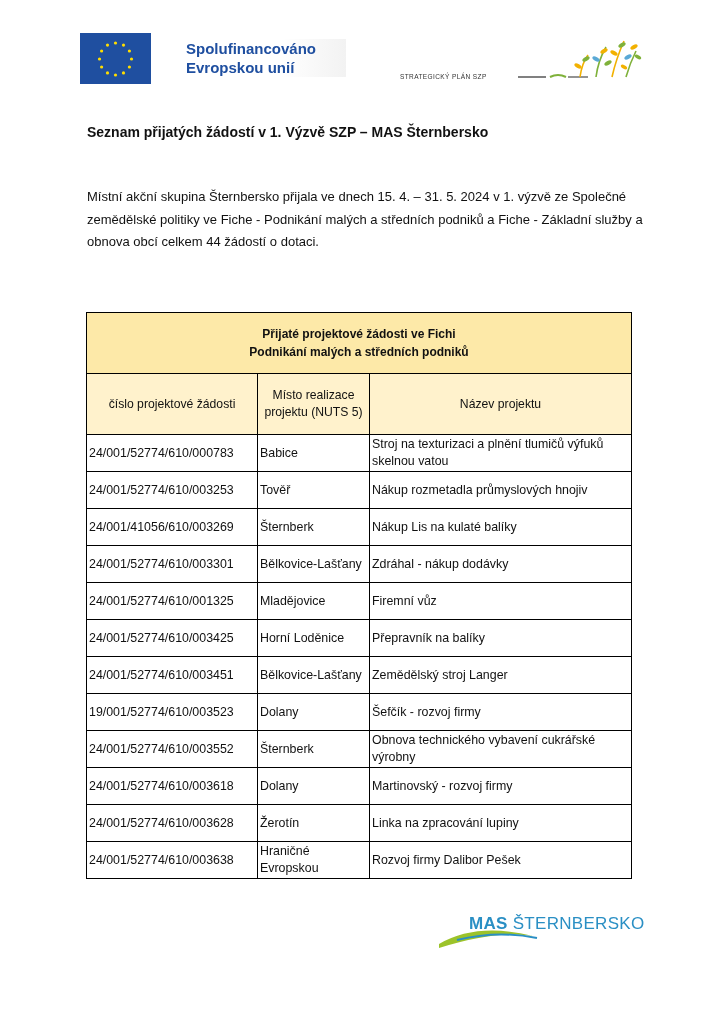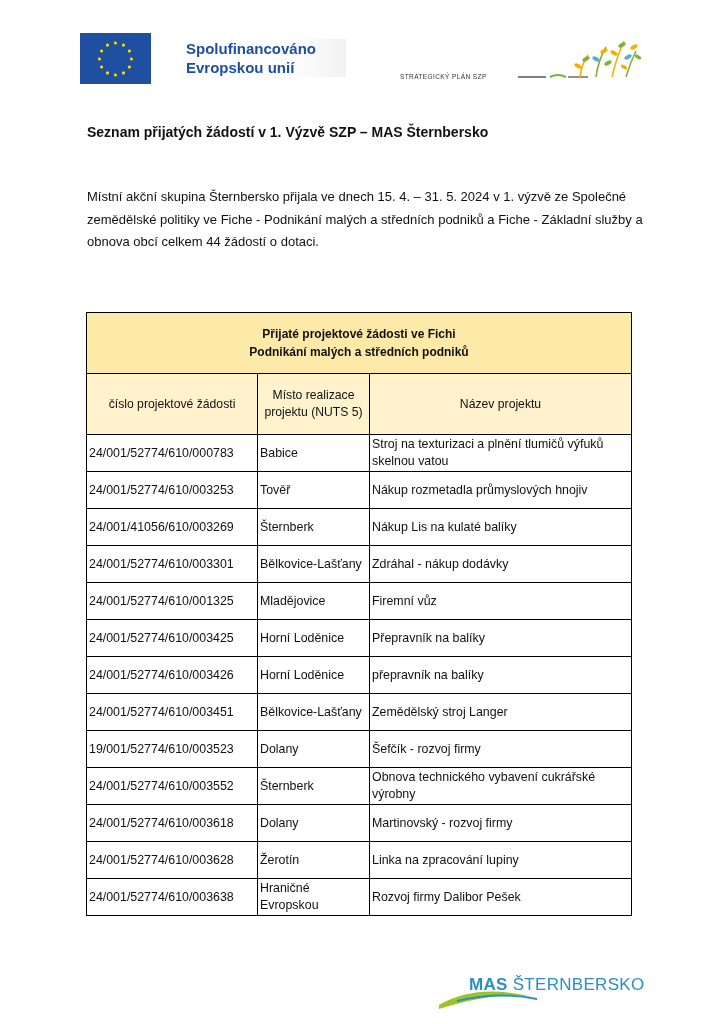--- a/index.html
+++ b/index.html
@@ -57,21 +57,21 @@
     background: #fff2cc; font-weight: normal; text-align: center; height: 60px;
     line-height: 17px; font-size: 12.2px;
   }
   .tbl tbody td { height: 36px; line-height: 17px; }
   .tbl col.c1 { width: 171px; }
   .tbl col.c2 { width: 112px; }
   .tbl col.c3 { width: 262px; }
 
   
   .mas-logo {
-    position: absolute; left: 437px; top: 967px; width: 200px; height: 45px; text-align: right;
+    position: absolute; left: 437px; top: 906px; width: 200px; height: 45px; text-align: right;
   }
   .mas-text {
     position: absolute; left: 32px; top: 8px; font-size: 17px; color: #2a8fc4; white-space: nowrap;
     letter-spacing: 0.3px;
   }
   .mas-text b { font-weight: bold; }
 </style>
 </head>
 <body>
 
@@ -173,25 +173,20 @@
       <td>24/001/52774/610/001325</td>
       <td>Mladějovice</td>
       <td>Firemní vůz</td>
     </tr>
     <tr>
       <td>24/001/52774/610/003425</td>
       <td>Horní Loděnice</td>
       <td>Přepravník na balíky</td>
     </tr>
     <tr>
-      <td>24/001/52774/610/003426</td>
-      <td>Horní Loděnice</td>
-      <td>přepravník na balíky</td>
-    </tr>
-    <tr>
       <td>24/001/52774/610/003451</td>
       <td>Bělkovice-Lašťany</td>
       <td>Zemědělský stroj Langer</td>
     </tr>
     <tr>
       <td>19/001/52774/610/003523</td>
       <td>Dolany</td>
       <td>Šefčík - rozvoj firmy</td>
     </tr>
     <tr>

